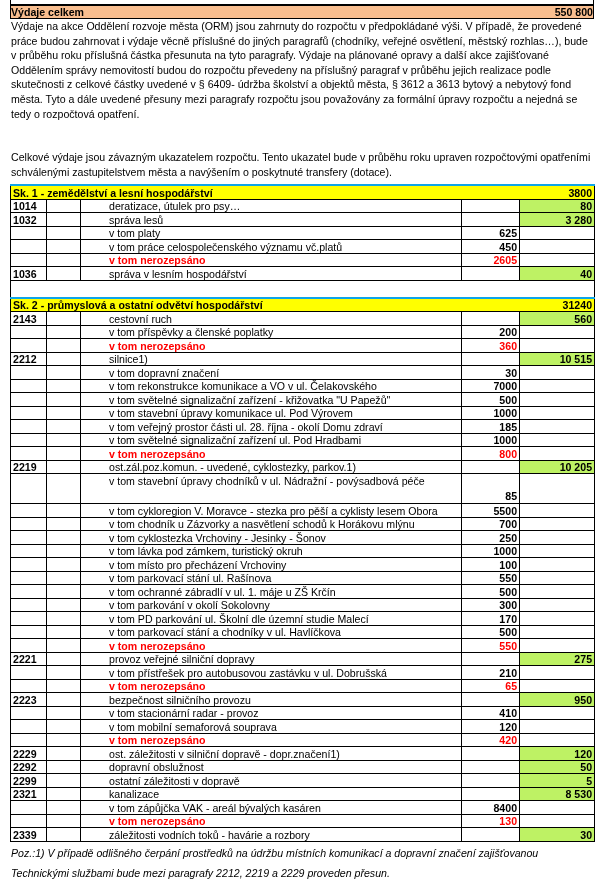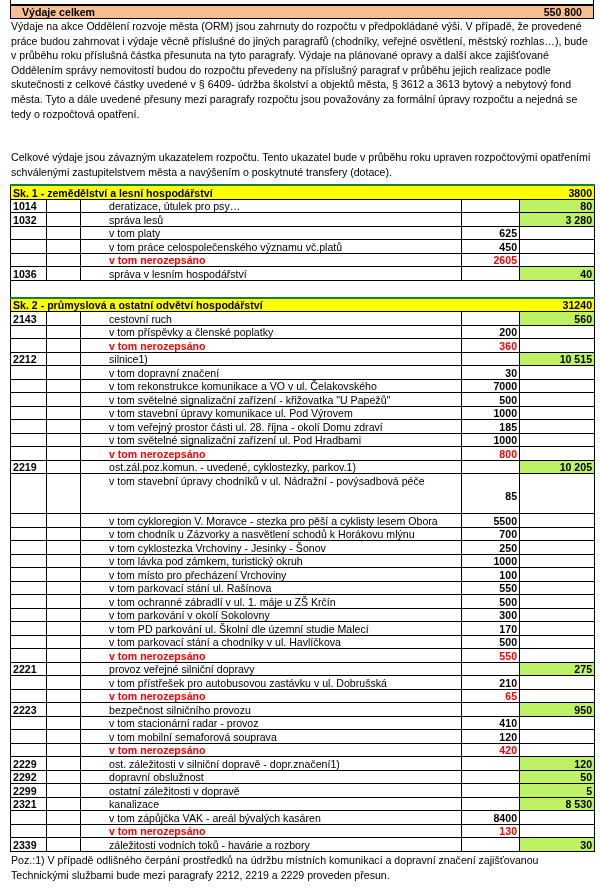--- a/index.html
+++ b/index.html
@@ -5,44 +5,44 @@
     html, body { margin: 0; padding: 0; background: #ffffff; }
     body {
       width: 600px; height: 893px; overflow: hidden; position: relative;
       font-family: "Liberation Sans", sans-serif; font-size: 10.6px; color: #000;
     }
     .page { position: absolute; left: 10px; top: 0; width: 584px; }
     .top-stub { height: 4px; border-left: 1px solid #000; border-right: 1px solid #000; }
     .total-bar {
       height: 12px; background: #f9be8f; border: 1px solid #000; border-top: 2px solid #000;
       display: flex; justify-content: space-between; align-items: center;
-      font-weight: bold; padding: 0 11px; line-height: 12px; box-sizing: content-box;
+      font-weight: bold; padding: 0 0; line-height: 12px; box-sizing: content-box;
     }
     .para { line-height: 14.6px; padding-left: 1px; margin: 0; }
     .para.p1 { margin-top: 0px; }
     .para.p2 { margin-top: 29px; }
     table.grid { border-collapse: collapse; width: 584px; table-layout: fixed; margin-top: 5px; }
     table.grid td {
       border: 1px solid #000; height: 12.5px; padding: 0 2px; line-height: 12px;
       white-space: nowrap; overflow: hidden; vertical-align: middle;
     }
     col.c1 { width: 36px; } col.c2 { width: 34px; } col.c3 { width: 381px; }
     col.c4 { width: 58px; } col.c5 { width: 75px; }
-    tr.section td { background: #ffff00; font-weight: bold; border-top: 2px solid #15803d; }
+    tr.section td { background: #ffff00; font-weight: bold; border-top: 2px solid #0ea5e9; }
     tr.section td.sec-total { text-align: right; }
     td.para-code { font-weight: bold; margin-top: 21px; }
     td.desc { padding-left: 28px !important; }
     td.sub { text-align: right; font-weight: bold; }
     td.tot { text-align: right; font-weight: bold; background: #bef264; }
     tr.red td.desc, tr.red td.sub { color: #ff0000; font-weight: bold; }
     tr.tall td { height: 28px; }
     tr.tall td.desc { vertical-align: top; padding-top: 1px; }
-    tr.tall td.sub { vertical-align: bottom; padding-bottom: 11px; }
+    tr.tall td.sub { vertical-align: bottom; padding-bottom: 1px; }
     tr.spacer td { height: 16px; border-left: 1px solid #000; border-right: 1px solid #000; }
-    .note { line-height: 15px; margin: 1px 0 0 1px; }
+    .note { line-height: 20px; margin: 1px 0 0 1px; font-style: italic; }
   </style>
 </head>
 <body>
 
 <div class="page">
   <div class="top-stub"></div>
   <div class="total-bar">
     <span>Výdaje celkem</span>
     <span>550 800</span>
   </div>

